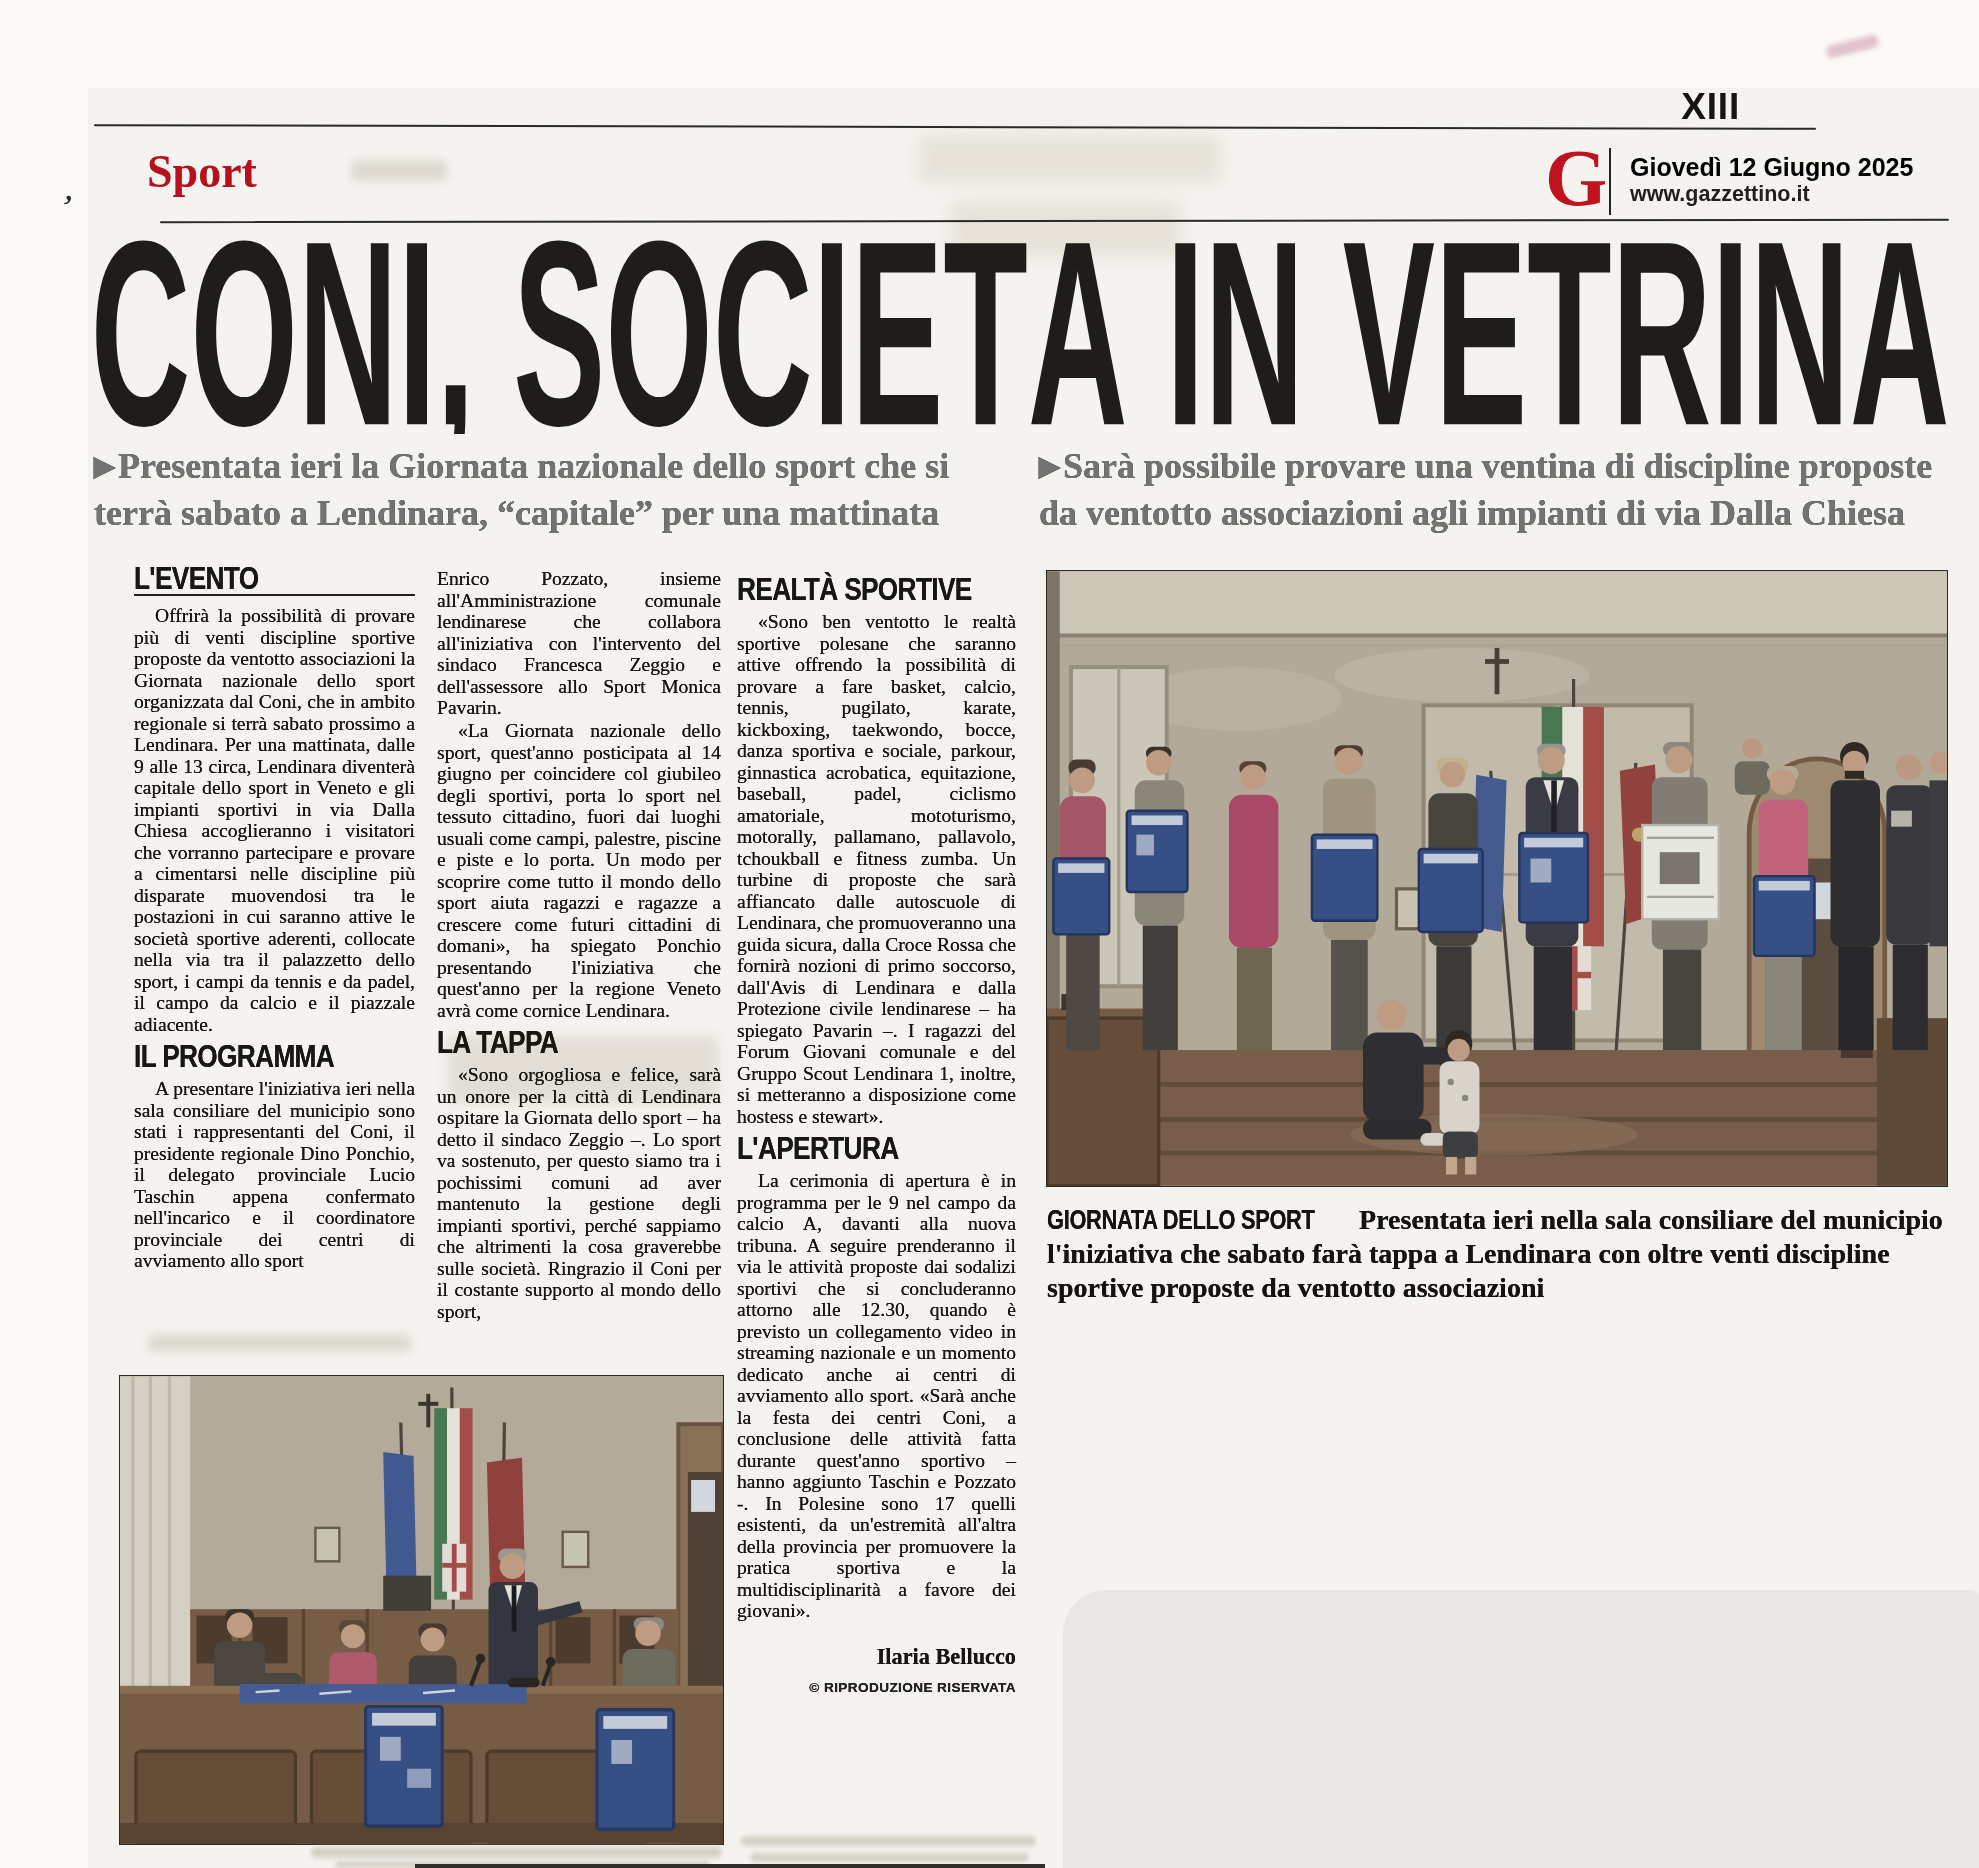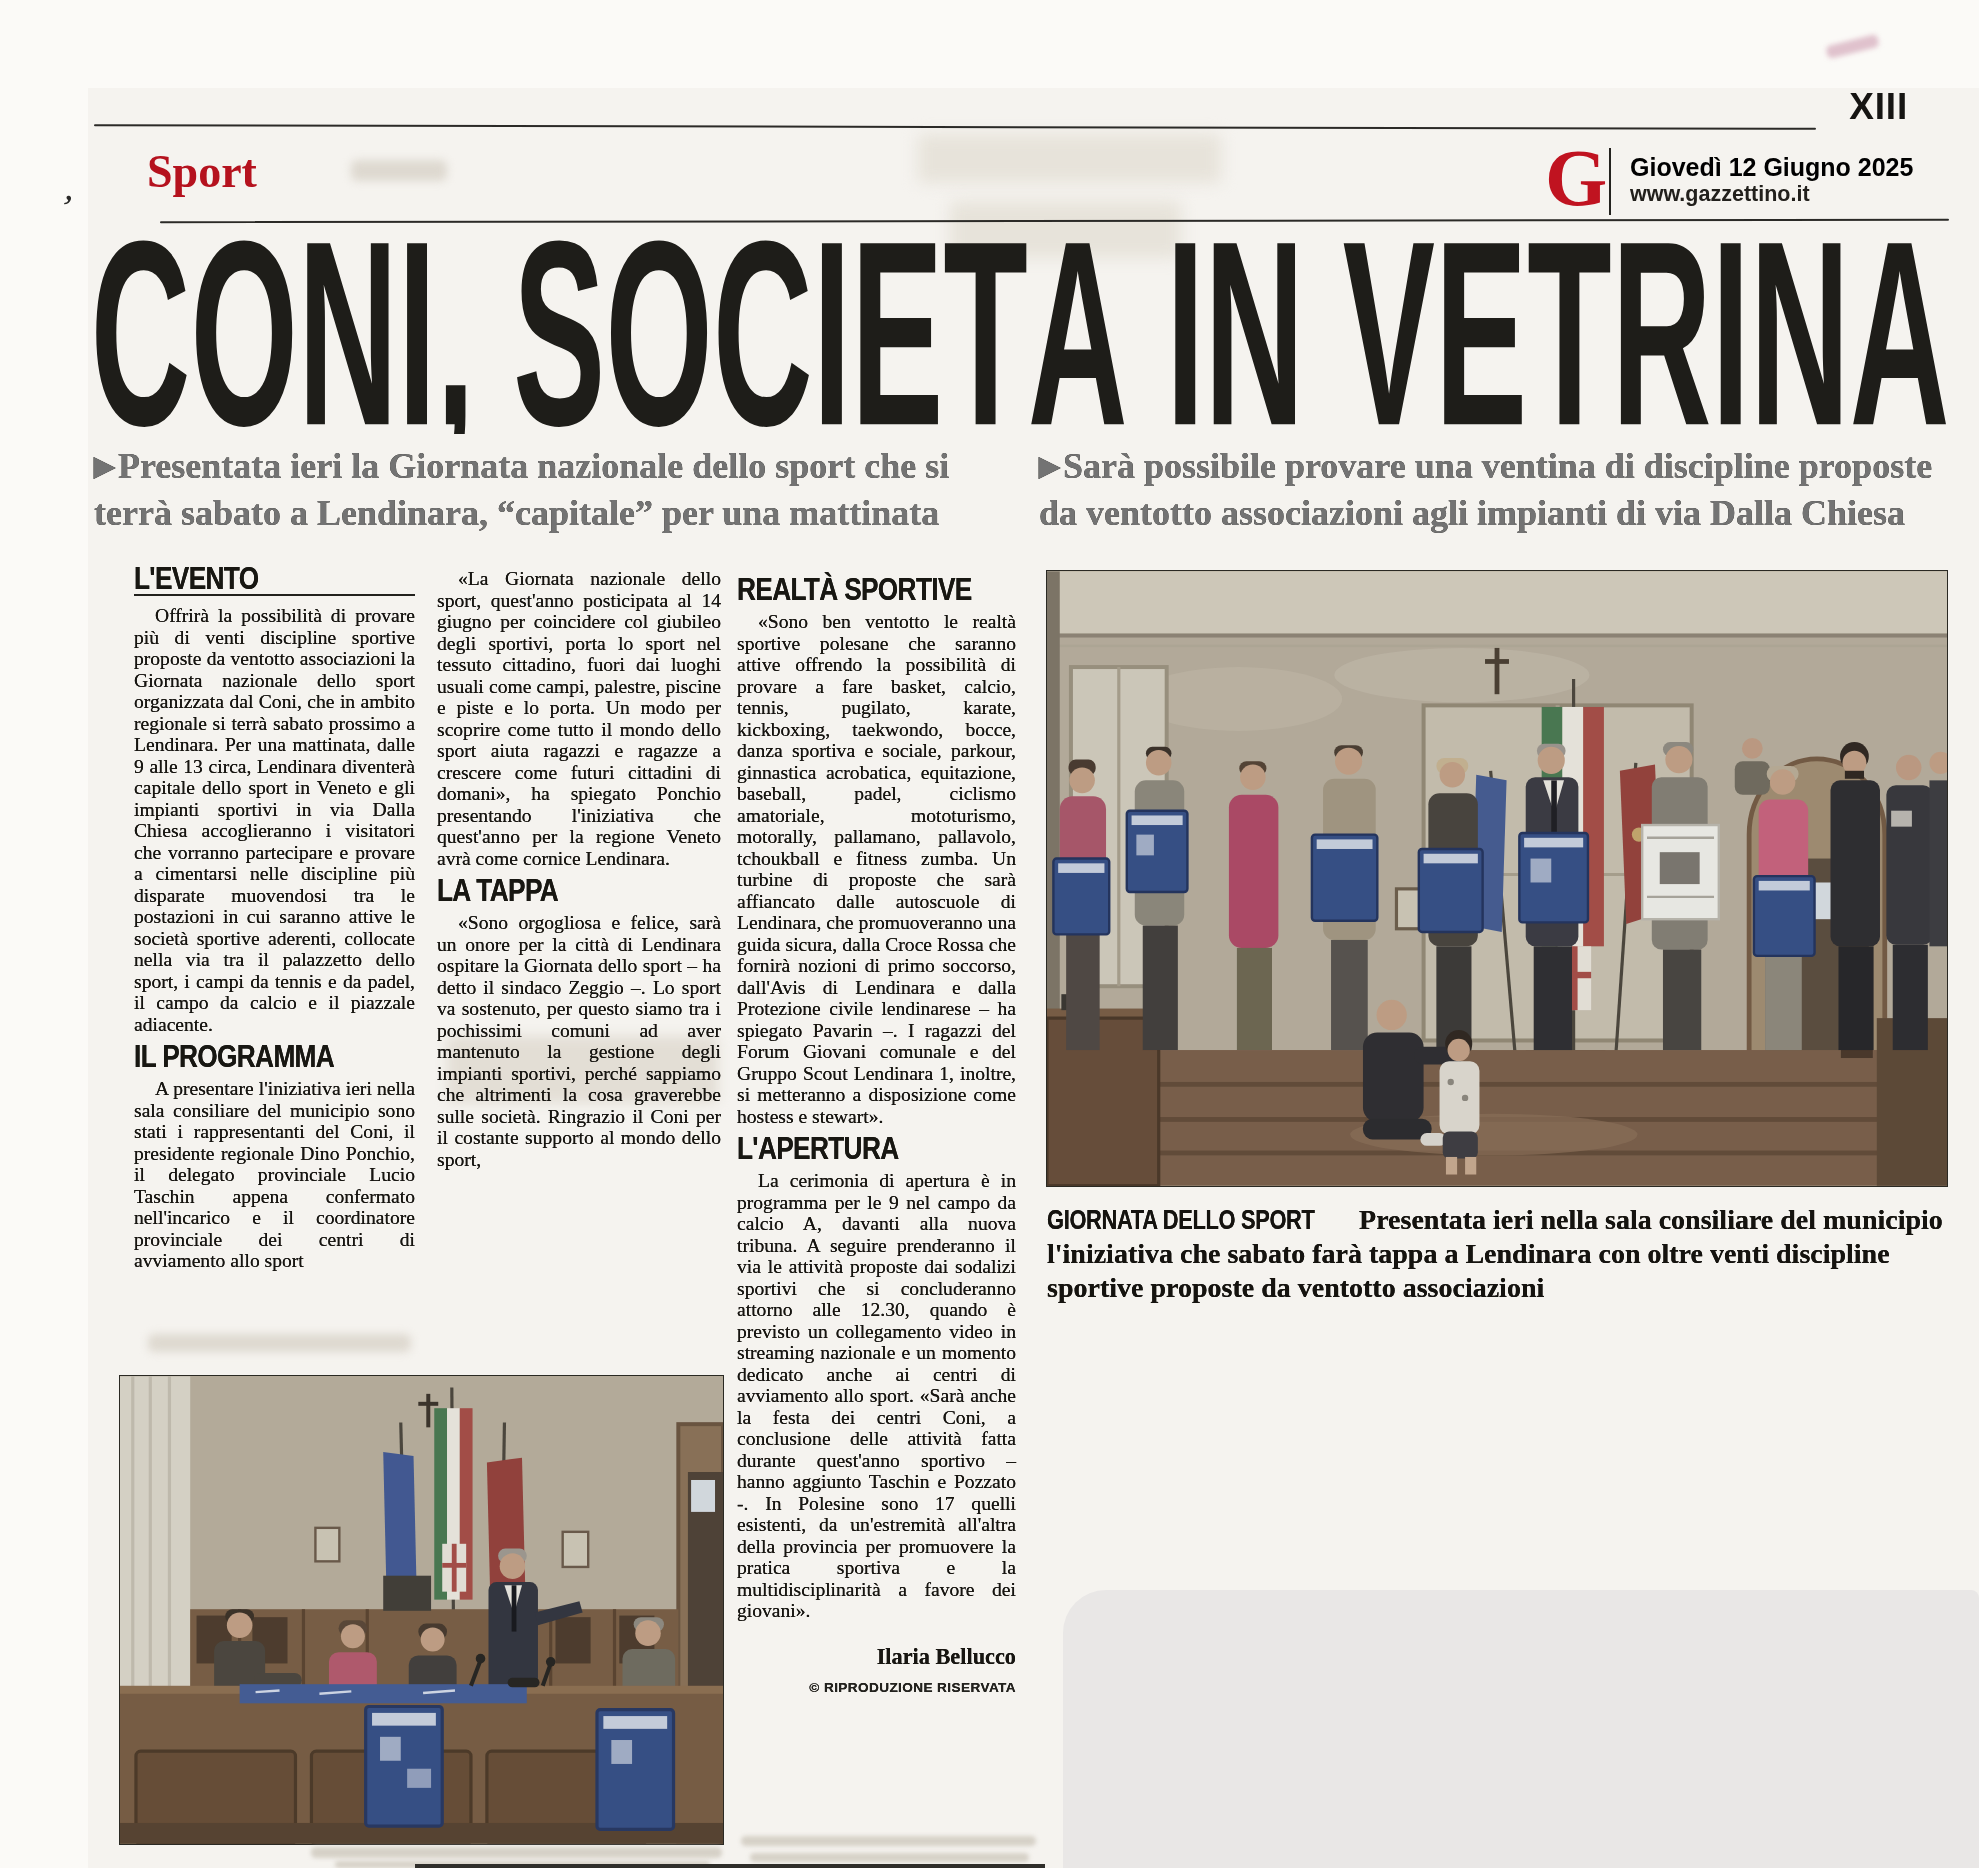--- a/index.html
+++ b/index.html
@@ -60,21 +60,21 @@
 <div class="white-margin" style="left:0;top:0;width:1979px;height:88px;"></div>
 
 <div class="corner-mark" style="left:67px;top:166px;">,</div>
 <div class="pink-smudge" style="left:1826px;top:40px;width:53px;height:12.8px;"></div>
 <div class="ghost" style="left:351px;top:160px;width:96px;height:21px;"></div>
 <div class="ghost" style="left:918px;top:134px;width:303px;height:49px;background:#e7e3da;filter:blur(7.2px);"></div>
 <div class="ghost" style="left:950px;top:201px;width:231px;height:57px;background:#e7e3da;filter:blur(7.2px);"></div>
 <div class="ghost" style="left:447px;top:1036px;width:271px;height:67px;background:#e3ded5;filter:blur(5.6px);"></div>
 <div class="ghost" style="left:148px;top:1334px;width:263px;height:17.6px;"></div>
 
-<div class="page-num" style="left:1820px;top:86px;width:88px;text-align:right;">XIII</div>
+<div class="page-num" style="left:1652px;top:86px;width:88px;text-align:right;">XIII</div>
 <div class="rule" style="left:94px;top:126px;width:1722px;transform:rotate(.12deg);"></div>
 <div class="kicker" style="left:147px;top:145px;">Sport</div>
 <div class="logo-g" style="left:1545px;top:142px;">G</div>
 <div class="logo-sep" style="left:1609px;top:148px;height:67px;"></div>
 <div class="date-line" style="left:1630px;top:153px;">Giovedì 12 Giugno 2025</div>
 <div class="site-line" style="left:1630px;top:182px;">www.gazzettino.it</div>
 <div class="rule" style="left:160px;top:220px;width:1789px;transform:rotate(-.08deg);"></div>
 
 <svg class="headline-svg" width="1867" height="206" viewBox="0 0 2340 258">
   <text x="2" y="246" font-size="330" textLength="2330" lengthAdjust="spacingAndGlyphs">CONI, SOCIETÀ IN VETRINA</text>
@@ -88,20 +88,21 @@
 </div>
 
 <div class="col" style="left:134px;width:281px;">
   <div class="sec-head first"><span>L'EVENTO</span></div>
   <p>Offrirà la possibilità di provare più di venti discipline sportive proposte da ventotto associazioni la Giornata nazionale dello sport organizzata dal Coni, che in ambito regionale si terrà sabato prossimo a Lendinara. Per una mattinata, dalle 9 alle 13 circa, Lendinara diventerà capitale dello sport in Veneto e gli impianti sportivi in via Dalla Chiesa accoglieranno i visitatori che vorranno partecipare e provare a cimentarsi nelle discipline più disparate muovendosi tra le postazioni in cui saranno attive le società sportive aderenti, collocate nella via tra il palazzetto dello sport, i campi da tennis e da padel, il campo da calcio e il piazzale adiacente.</p>
   <div class="sec-head"><span>IL PROGRAMMA</span></div>
   <p>A presentare l'iniziativa ieri nella sala consiliare del municipio sono stati i rappresentanti del Coni, il presidente regionale Dino Ponchio, il delegato provinciale Lucio Taschin appena confermato nell'incarico e il coordinatore provinciale dei centri di avviamento allo sport</p>
 </div>
 
 <div class="col" style="left:437px;width:284px;">
+  <p class="cont">Enrico Pozzato, insieme all'Amministrazione comunale lendinarese che collabora all'iniziativa con l'intervento del sindaco Francesca Zeggio e dell'assessore allo Sport Monica Pavarin.</p>
   <p>«La Giornata nazionale dello sport, quest'anno posticipata al 14 giugno per coincidere col giubileo degli sportivi, porta lo sport nel tessuto cittadino, fuori dai luoghi usuali come campi, palestre, piscine e piste e lo porta. Un modo per scoprire come tutto il mondo dello sport aiuta ragazzi e ragazze a crescere come futuri cittadini di domani», ha spiegato Ponchio presentando l'iniziativa che quest'anno per la regione Veneto avrà come cornice Lendinara.</p>
   <div class="sec-head"><span>LA TAPPA</span></div>
   <p>«Sono orgogliosa e felice, sarà un onore per la città di Lendinara ospitare la Giornata dello sport – ha detto il sindaco Zeggio –. Lo sport va sostenuto, per questo siamo tra i pochissimi comuni ad aver mantenuto la gestione degli impianti sportivi, perché sappiamo che altrimenti la cosa graverebbe sulle società. Ringrazio il Coni per il costante supporto al mondo dello sport,</p>
 </div>
 
 <div class="col" style="left:737px;width:279px;">
   <div class="sec-head"><span>REALTÀ SPORTIVE</span></div>
   <p>«Sono ben ventotto le realtà sportive polesane che saranno attive offrendo la possibilità di provare a fare basket, calcio, tennis, pugilato, karate, kickboxing, taekwondo, bocce, danza sportiva e sociale, parkour, ginnastica acrobatica, equitazione, baseball, padel, ciclismo amatoriale, mototurismo, motorally, pallamano, pallavolo, tchoukball e fitness zumba. Un turbine di proposte che sarà affiancato dalle autoscuole di Lendinara, che promuoveranno una guida sicura, dalla Croce Rossa che fornirà nozioni di primo soccorso, dall'Avis di Lendinara e dalla Protezione civile lendinarese – ha spiegato Pavarin –. I ragazzi del Forum Giovani comunale e del Gruppo Scout Lendinara 1, inoltre, si metteranno a disposizione come hostess e stewart».</p>
   <div class="sec-head"><span>L'APERTURA</span></div>
   <p>La cerimonia di apertura è in programma per le 9 nel campo da calcio A, davanti alla nuova tribuna. A seguire prenderanno il via le attività proposte dai sodalizi sportivi che si concluderanno attorno alle 12.30, quando è previsto un collegamento video in streaming nazionale e un momento dedicato anche ai centri di avviamento allo sport. «Sarà anche la festa dei centri Coni, a conclusione delle attività fatta durante quest'anno sportivo – hanno aggiunto Taschin e Pozzato -. In Polesine sono 17 quelli esistenti, da un'estremità all'altra della provincia per promuovere la pratica sportiva e la multidisciplinarità a favore dei giovani».</p>

